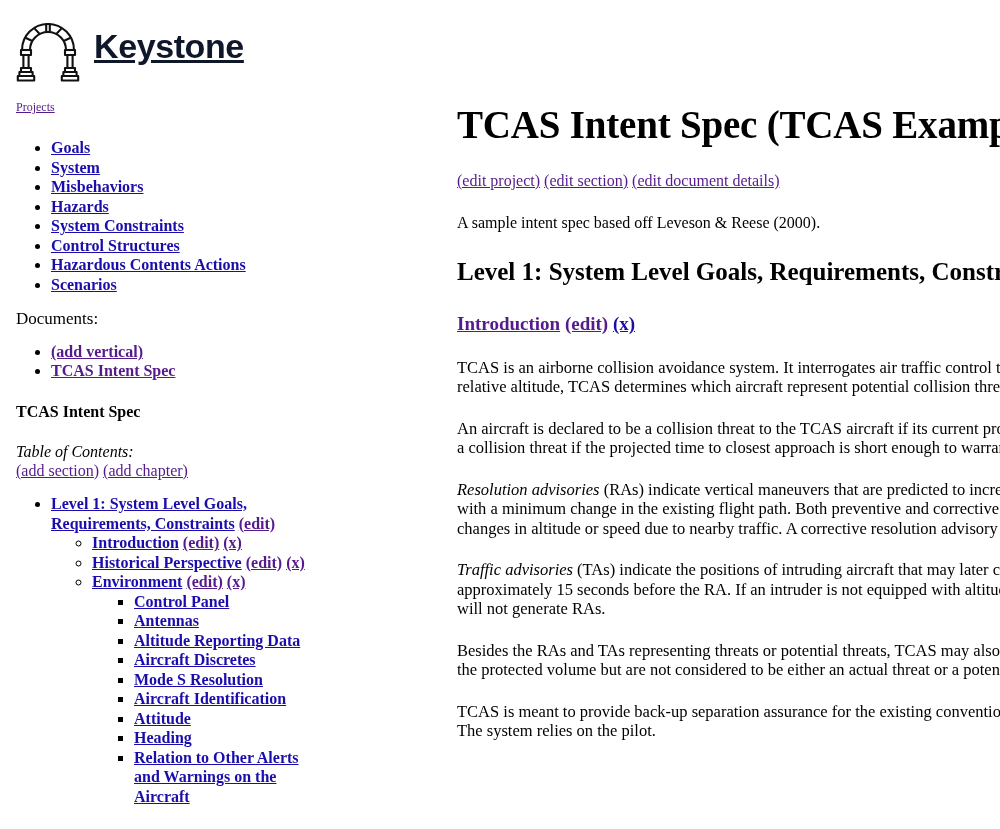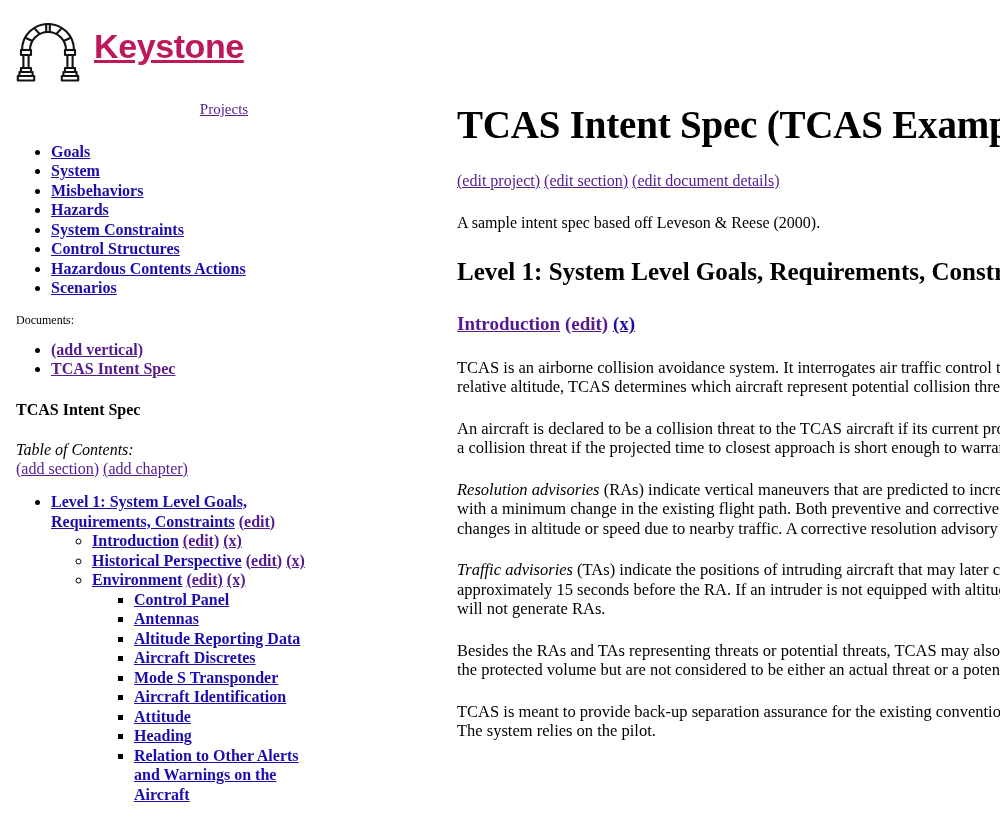--- a/index.html
+++ b/index.html
@@ -46,49 +46,48 @@
     align-items: center;
     gap: 14px;
     margin: 2px 0 0 8px;
   }
   #brand-logo { flex: 0 0 auto; display: block; }
   #brand-title {
     font-family: "Liberation Sans", "DejaVu Sans", sans-serif;
     font-size: 34px;
     font-weight: bold;
     letter-spacing: -0.4px;
-    color: #be185d;
+    color: #0f172a;
     text-decoration: underline;
     line-height: 1;
     cursor: pointer;
   }
 
   .crumb {
     margin: 19px 0 0 8px;
-    font-size: 15px;
+    font-size: 12px;
     line-height: 1.1;
-    text-align: center;
   }
   .crumb:first-of-type { margin-top: 22px; }
 
   ul.nav, ul.docs, ul.toc {
     margin: 10px 0 0 0;
     padding-left: 43px;
     list-style-type: disc;
     font-weight: bold;
   }
   ul.nav li, ul.docs li {
     line-height: 19.5px;
     margin: 0;
   }
   ul.nav { margin-top: 24px; }
 
   .plain-label {
     margin: 16px 0 0 8px;
-    font-size: 12px;
+    font-size: 17px;
     line-height: 1.1;
   }
   ul.docs { margin-top: 13px; }
 
   #doc-title {
     margin: 22px 0 0 8px;
     font-size: 16px;
     font-weight: bold;
     line-height: 1.1;
   }
@@ -264,21 +263,21 @@
           <li>
             <span class="lnk lnk-unvisited">Environment</span>
             <span> </span><span class="lnk lnk-visited">(edit)</span>
             <span> </span><span class="lnk lnk-visited">(x)</span>
 
             <ul>
               <li><span class="lnk lnk-unvisited">Control Panel</span></li>
               <li><span class="lnk lnk-unvisited">Antennas</span></li>
               <li><span class="lnk lnk-unvisited">Altitude Reporting Data</span></li>
               <li><span class="lnk lnk-unvisited">Aircraft Discretes</span></li>
-              <li><span class="lnk lnk-unvisited">Mode S Transponder</span></li>
+              <li><span class="lnk lnk-unvisited">Mode S Resolution</span></li>
               <li><span class="lnk lnk-unvisited">Aircraft Identification</span></li>
               <li><span class="lnk lnk-unvisited">Attitude</span></li>
               <li><span class="lnk lnk-unvisited">Heading</span></li>
               <li><span class="lnk lnk-unvisited">Relation to Other Alerts and Warnings on the Aircraft</span></li>
             </ul>
           </li>
         </ul>
       </li>
     </ul>
   </div>

